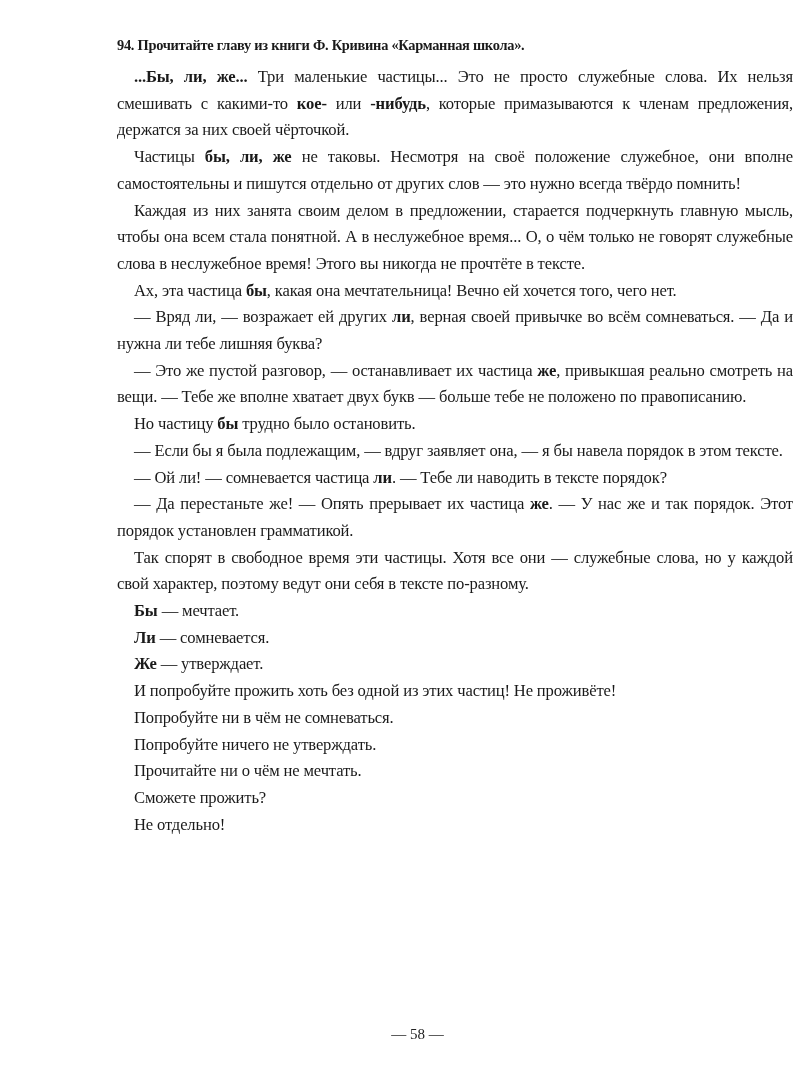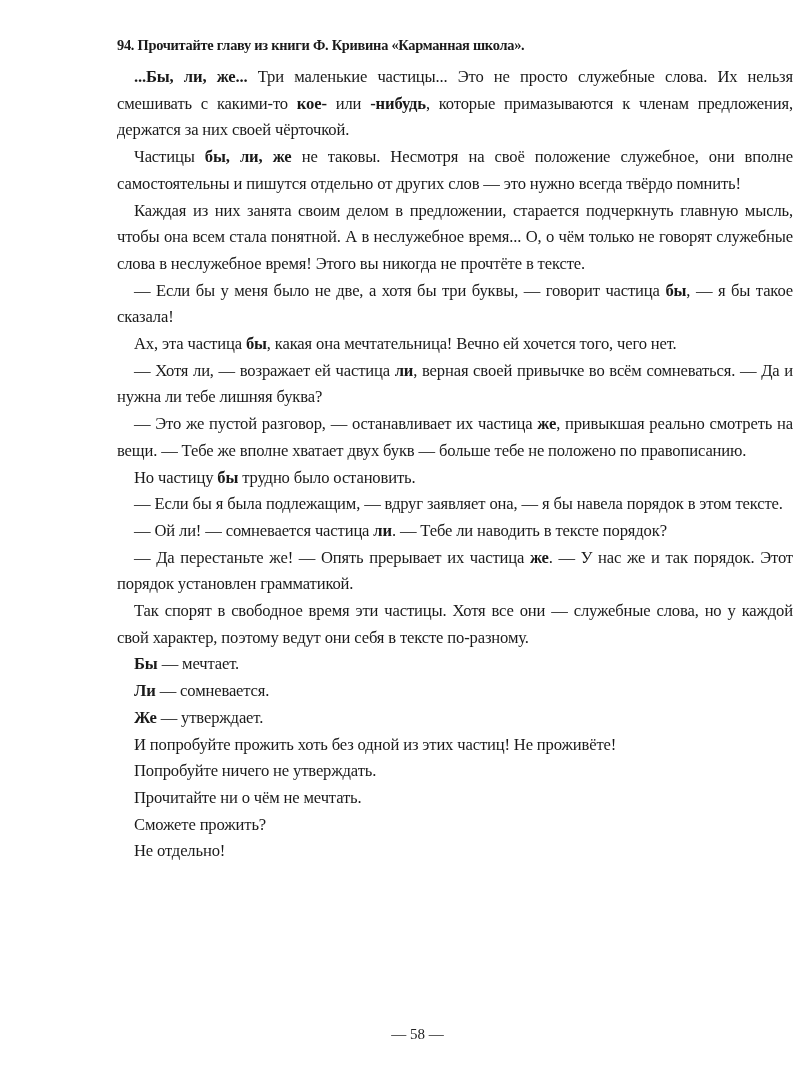--- a/index.html
+++ b/index.html
@@ -16,33 +16,33 @@
 </style>
 </head>
 <body>
 
 <div class="page">
   <div class="heading">94. Прочитайте главу из книги Ф. Кривина «Карманная школа».</div>
   <div id="body-text">
       <p class="para"><b>...Бы, ли, же...</b><span> Три маленькие частицы... Это не просто служебные слова. Их нельзя смешивать с какими-то </span><b>кое-</b><span> или </span><b>-нибудь</b><span>, которые примазываются к членам предложения, держатся за них своей чёрточкой.</span></p>
       <p class="para"><span>Частицы </span><b>бы, ли, же</b><span> не таковы. Несмотря на своё положение служебное, они вполне самостоятельны и пишутся отдельно от других слов — это нужно всегда твёрдо помнить!</span></p>
       <p class="para"><span>Каждая из них занята своим делом в предложении, старается подчеркнуть главную мысль, чтобы она всем стала понятной. А в неслужебное время... О, о чём только не говорят служебные слова в неслужебное время! Этого вы никогда не прочтёте в тексте.</span></p>
-      <p class="para"><span>— Если бы у меня было не две, а хотя бы три буквы, — говорит частица </span><b>бы</b><span>, — я бы такое сказала!</span></p>
       <p class="para"><span>Ах, эта частица </span><b>бы</b><span>, какая она мечтательница! Вечно ей хочется того, чего нет.</span></p>
-      <p class="para"><span>— Хотя ли, — возражает ей частица </span><b>ли</b><span>, верная своей привычке во всём сомневаться. — Да и нужна ли тебе лишняя буква?</span></p>
+      <p class="para"><span>— Вряд ли, — возражает ей других </span><b>ли</b><span>, верная своей привычке во всём сомневаться. — Да и нужна ли тебе лишняя буква?</span></p>
       <p class="para"><span>— Это же пустой разговор, — останавливает их частица </span><b>же</b><span>, привыкшая реально смотреть на вещи. — Тебе же вполне хватает двух букв — больше тебе не положено по правописанию.</span></p>
       <p class="para"><span>Но частицу </span><b>бы</b><span> трудно было остановить.</span></p>
       <p class="para"><span>— Если бы я была подлежащим, — вдруг заявляет она, — я бы навела порядок в этом тексте.</span></p>
       <p class="para"><span>— Ой ли! — сомневается частица </span><b>ли</b><span>. — Тебе ли наводить в тексте порядок?</span></p>
       <p class="para"><span>— Да перестаньте же! — Опять прерывает их частица </span><b>же</b><span>. — У нас же и так порядок. Этот порядок установлен грамматикой.</span></p>
       <p class="para"><span>Так спорят в свободное время эти частицы. Хотя все они — служебные слова, но у каждой свой характер, поэтому ведут они себя в тексте по-разному.</span></p>
       <p class="para"><b>Бы</b><span> — мечтает.</span></p>
       <p class="para"><b>Ли</b><span> — сомневается.</span></p>
       <p class="para"><b>Же</b><span> — утверждает.</span></p>
       <p class="para"><span>И попробуйте прожить хоть без одной из этих частиц! Не проживёте!</span></p>
+      <p class="para"><span>Попробуйте ни в чём не сомневаться.</span></p>
       <p class="para"><span>Попробуйте ничего не утверждать.</span></p>
       <p class="para"><span>Прочитайте ни о чём не мечтать.</span></p>
       <p class="para"><span>Сможете прожить?</span></p>
       <p class="para"><span>Не отдельно!</span></p>
     </div>
 </div>
 
 <div class="footer">
   <span>— 58 —</span>
 </div>

